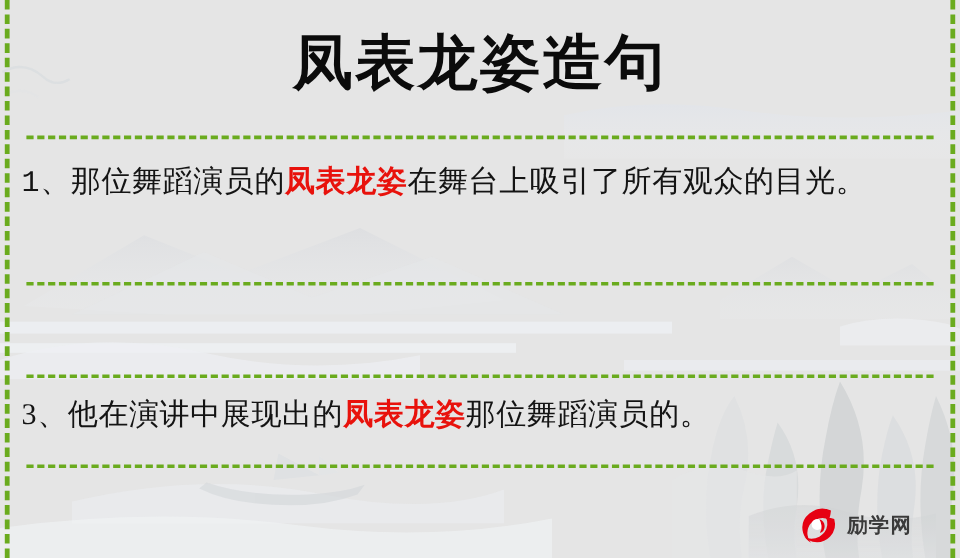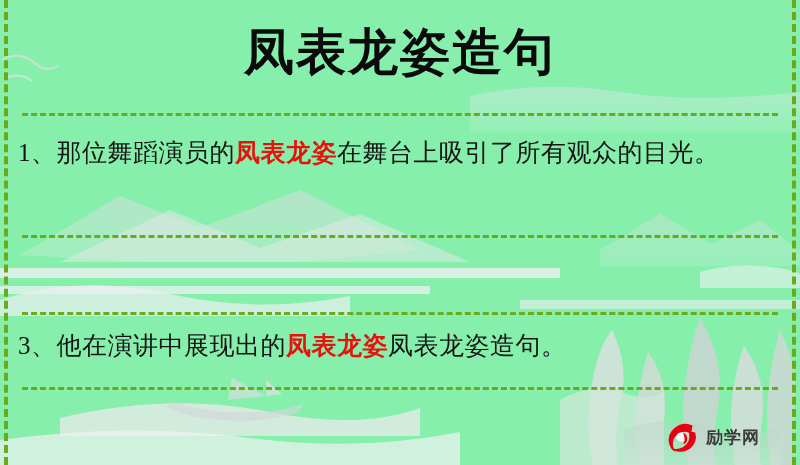--- a/index.html
+++ b/index.html
@@ -11,21 +11,21 @@
     height: 465px;
     background: #ffffff;
     font-family: "Liberation Serif", "DejaVu Serif", serif;
     overflow: hidden;
   }
 
   #page {
     position: relative;
     width: 800px;
     height: 465px;
-    background: #86efac;
+    background: #e5e5e5;
     box-sizing: border-box;
     overflow: hidden;
   }
 
   
   .bg-art {
     position: absolute;
     inset: 0;
     pointer-events: none;
     z-index: 0;
@@ -83,21 +83,21 @@
   .sentence {
     position: absolute;
     left: 18px;
     width: 752px;
     font-size: 25px;
     line-height: 42px;
     color: #141414;
     letter-spacing: 0.5px;
     font-family: "Liberation Serif", "DejaVu Serif", serif;
   }
-  .sentence.n1 { top: 132px; }
+  .sentence.n1 { top: 132px; font-family: Liberation Mono, monospace; }
   .sentence.n2 { top: 248px; }
   .sentence.n3 { top: 325px; }
 
   .kw {
     color: #e8120c;
     font-weight: 700;
   }
 
   
   .logo {
@@ -193,21 +193,21 @@
   <div class="content">
 
     <div class="title">凤表龙姿造句</div>
 
     <div class="sentence n1">
       <span>1、</span><span>那位舞蹈演员的</span><span class="kw">凤表龙姿</span><span>在舞台上吸引了所有观众的目光。</span>
     </div>
 
 
     <div class="sentence n3">
-      <span>3、</span><span>他在演讲中展现出的</span><span class="kw">凤表龙姿</span><span>凤表龙姿造句。</span>
+      <span>3、</span><span>他在演讲中展现出的</span><span class="kw">凤表龙姿</span><span>那位舞蹈演员的。</span>
     </div>
 
   </div>
 
   <div class="logo">
     <span class="logo-mark">
       <svg viewBox="0 0 38 38" xmlns="http://www.w3.org/2000/svg" aria-hidden="true">
         <path d="M30.5 7.5 q-9.5 -4.5 -18 2.5 q-8 6.6 -5.2 16.2 q1.6 5.4 6.6 8 q-4.6 -5.8 -2.4 -12.2 q2.2 -6.4 9 -8 q4.6 -1.1 8.3 1.3 q1.4 -4 1.7 -7.8 z" fill="#e60012"></path>
         <path d="M33.2 14.6 q2.4 8.4 -3.4 14.4 q-6 6.2 -14.6 4.4 q-4 -0.9 -6.8 -3.6 q6.6 2.6 12.4 -0.6 q5.8 -3.2 6.6 -9.6 q0.4 -3.4 -1 -6.2 q3.6 -0.2 6.8 1.2 z" fill="#e60012"></path>
         <circle cx="19" cy="19" r="4.6" fill="#ffffff"></circle>

